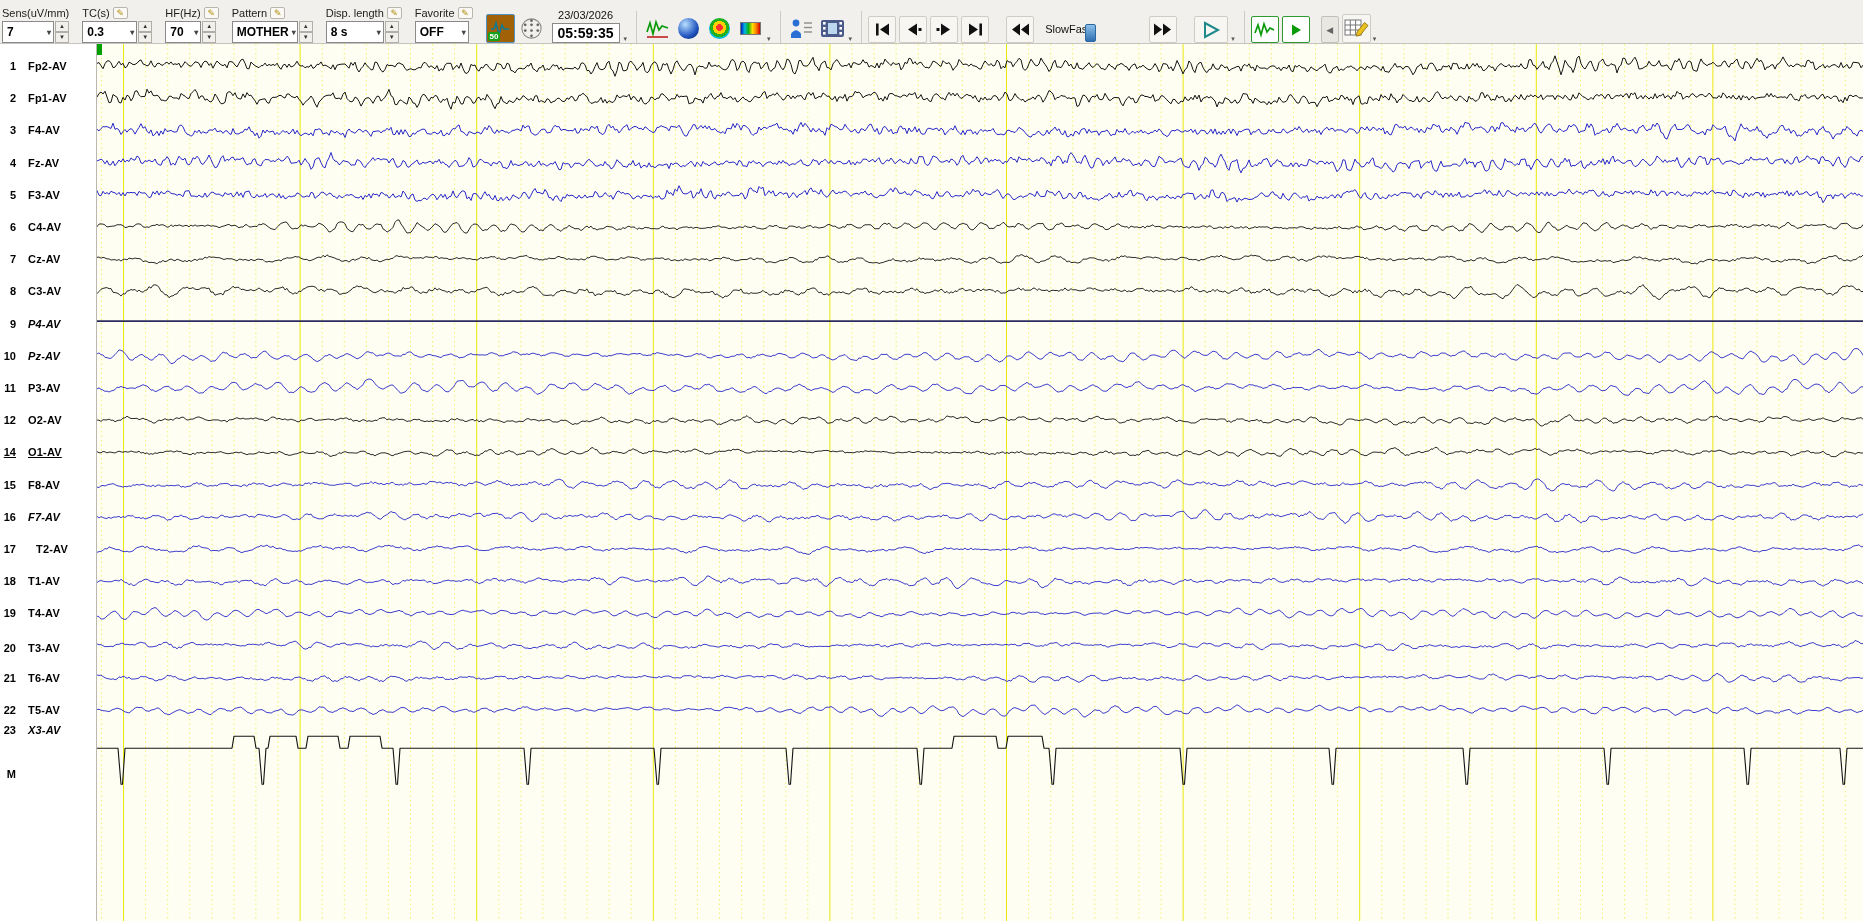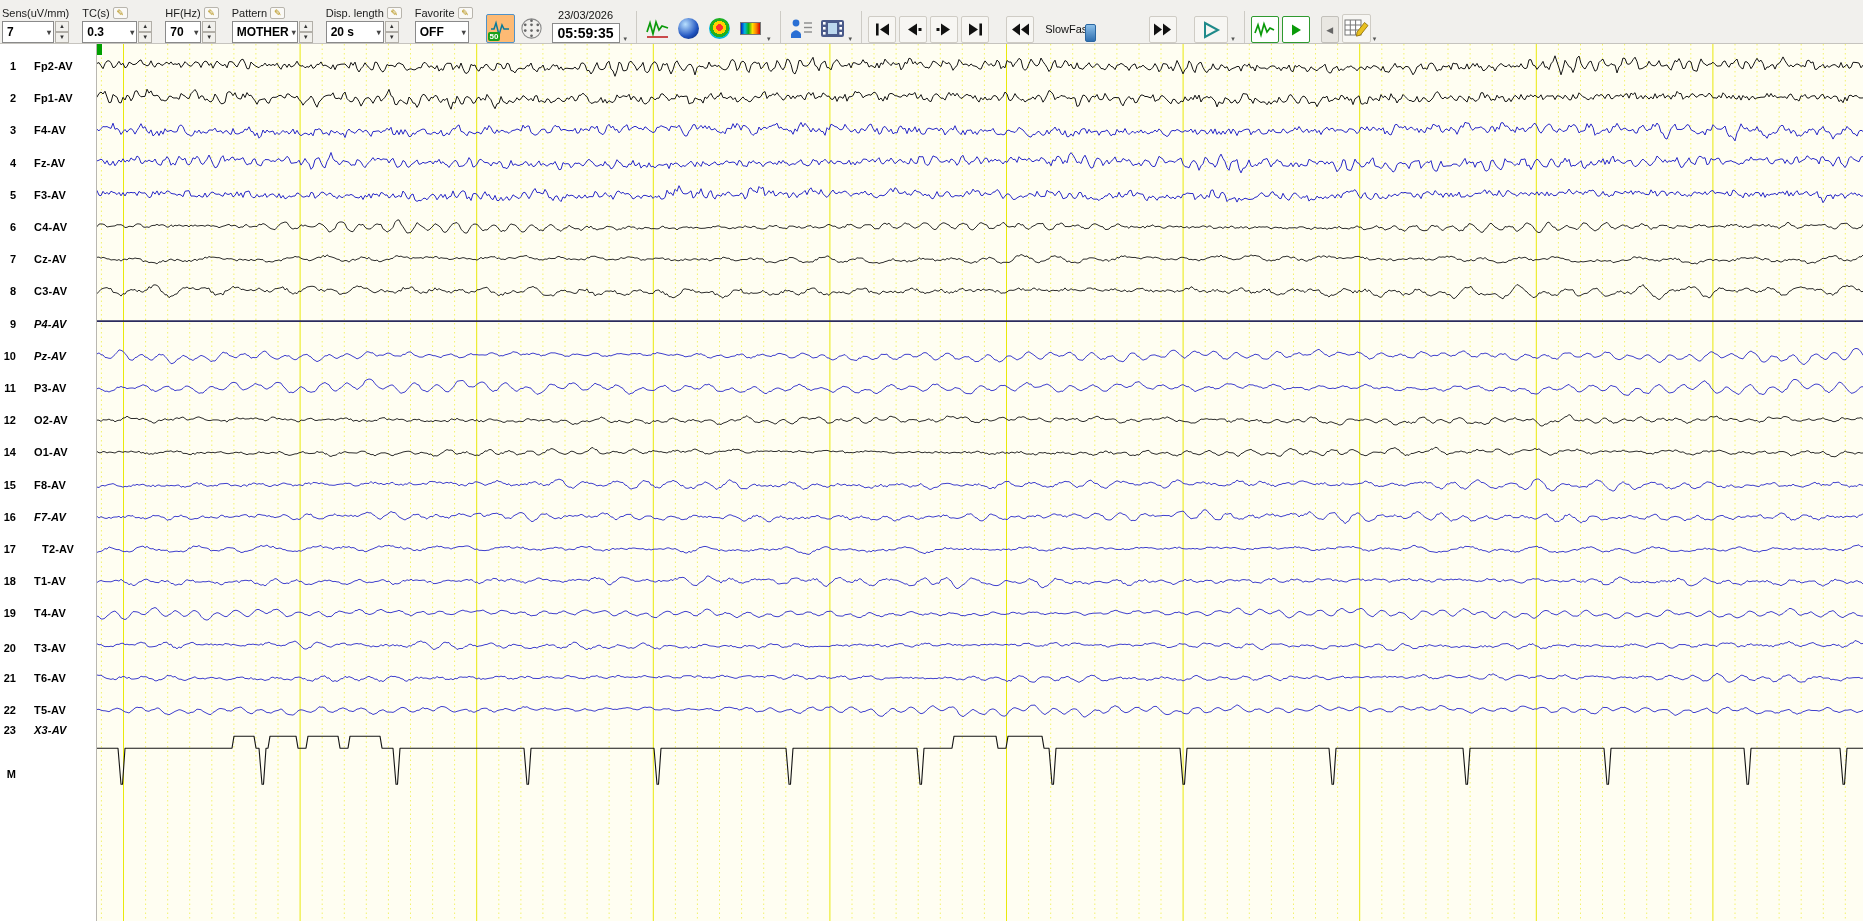--- a/index.html
+++ b/index.html
@@ -21,21 +21,21 @@
   .combo-arrow{font-size:8px;color:#444;margin-left:3px}
   .combo-sens{width:52px}.combo-tc{width:55px}.combo-hf{width:36px}
   .combo-pattern{width:66px}.combo-disp{width:58px}.combo-favorite{width:54px}
   .spinner{display:flex;flex-direction:column;margin-left:1px}
   .spin-btn{width:14px;height:11px;border:1px solid #b2afa8;background:#f1f0ec;font-size:6px;
             line-height:9px;text-align:center;color:#333;cursor:pointer}
 
   .icon-btn{width:29px;height:29px;margin:7px 2px 0 0;border:1px solid transparent;border-radius:2px;
             display:flex;align-items:center;justify-content:center;position:relative;cursor:pointer;background:transparent}
   .raised{background:#f7f6f3;border:1px solid #cfccc5}
-  .notch-btn{background:#fdba74;border:1px solid #4f92c9}
+  .notch-btn{background:#a16207;border:1px solid #4f92c9}
   .notch-badge{position:absolute;left:1px;bottom:1px;background:#18a018;color:#fff;font-size:8px;
                font-weight:bold;line-height:9px;padding:0 2px;border-radius:2px}
   .sphere-blue{width:21px;height:21px;border-radius:50%;
                background:radial-gradient(circle at 35% 30%,#b8e0ff,#2255c0 60%,#001a60)}
   .sphere-rainbow{width:21px;height:21px;border-radius:50%;
                background:radial-gradient(circle at 50% 45%,#ff3030 0 22%,#ffd000 22% 42%,#20b020 42% 62%,#00b8d8 62% 80%,#2040d0 80% 100%)}
   .colormap-chip{width:21px;height:13px;border:1px solid #777;
                background:linear-gradient(90deg,#0020c0,#00b8e0,#10b010,#ffe000,#ff8000,#d00000)}
   .vsep{width:1px;height:32px;background:#cdcbc5;margin:6px 6px 0 4px}
   .overflow-mark{font-size:7px;color:#555;margin:30px 5px 0 0;cursor:pointer}
@@ -59,21 +59,21 @@
   .gbtn{border:1px solid #2f9a2f;background:#fff;width:28px;height:27px;margin:7px 3px 0 0;border-radius:2px;
         display:flex;align-items:center;justify-content:center;cursor:pointer}
   .collapse-btn{width:18px;height:27px;margin:7px 3px 0 8px;background:#e9e7e2;border:1px solid #c2c0ba;
         border-radius:2px;display:flex;align-items:center;justify-content:center;font-size:9px;color:#666;cursor:pointer}
 
   
   .chan-col{position:absolute;top:44px;left:0;width:97px;height:877px;background:#ffffff;
             border-right:1px solid #b9b7b1;z-index:2}
   .chan-row{position:absolute;left:0;width:97px;height:16px;display:flex;align-items:center;cursor:pointer}
   .chan-num{width:16px;text-align:right;font-size:11px;font-weight:bold;color:#000}
-  .chan-label{margin-left:18px;font-size:11px;font-weight:bold;color:#000;letter-spacing:.2px}
+  .chan-label{margin-left:12px;font-size:11px;font-weight:bold;color:#000;letter-spacing:.2px}
   .italic{font-style:italic}
 
   
   .trace-area{position:absolute;top:44px;left:97px;width:1766px;height:877px;background:#fffef2;cursor:crosshair}
   .trace-area svg{display:block}
 </style>
 </head>
 <body>
 
 <div class="toolbar">
@@ -141,21 +141,21 @@
           </div>
         </div>
       </div>
       <div class="tgroup">
         <div class="tlabel-row">
           <span class="tlabel">Disp. length</span>
           <span class="pencil-btn">✎</span>
         </div>
         <div class="tctrl-row">
           <div class="combo combo-disp">
-            <span class="combo-val">20 s</span>
+            <span class="combo-val">8 s</span>
             <span class="combo-arrow">▾</span>
           </div>
           <div class="spinner">
             <div class="spin-btn">▲</div>
             <div class="spin-btn">▼</div>
           </div>
         </div>
       </div>
       <div class="tgroup">
         <div class="tlabel-row">
@@ -381,21 +381,21 @@
       <span class="chan-label italic">Pz-AV</span>
     </div>
     <div class="chan-row" style="top: 336px;">
       <span class="chan-num">11</span>
       <span class="chan-label">P3-AV</span>
     </div>
     <div class="chan-row" style="top: 368.2px;">
       <span class="chan-num">12</span>
       <span class="chan-label">O2-AV</span>
     </div>
-    <div class="chan-row" style="top: 400.4px;">
+    <div class="chan-row" style="top: 400.4px; text-decoration: underline;">
       <span class="chan-num">14</span>
       <span class="chan-label">O1-AV</span>
     </div>
     <div class="chan-row" style="top: 432.6px; align-items: center;">
       <span class="chan-num">15</span>
       <span class="chan-label">F8-AV</span>
     </div>
     <div class="chan-row" style="top: 464.8px;">
       <span class="chan-num">16</span>
       <span class="chan-label italic">F7-AV</span>

